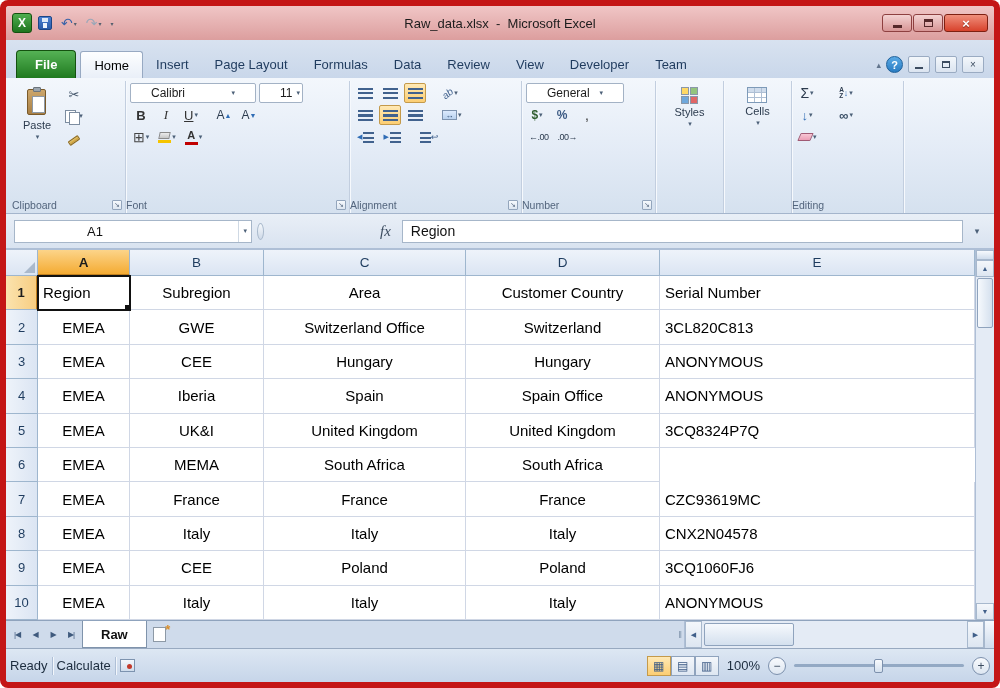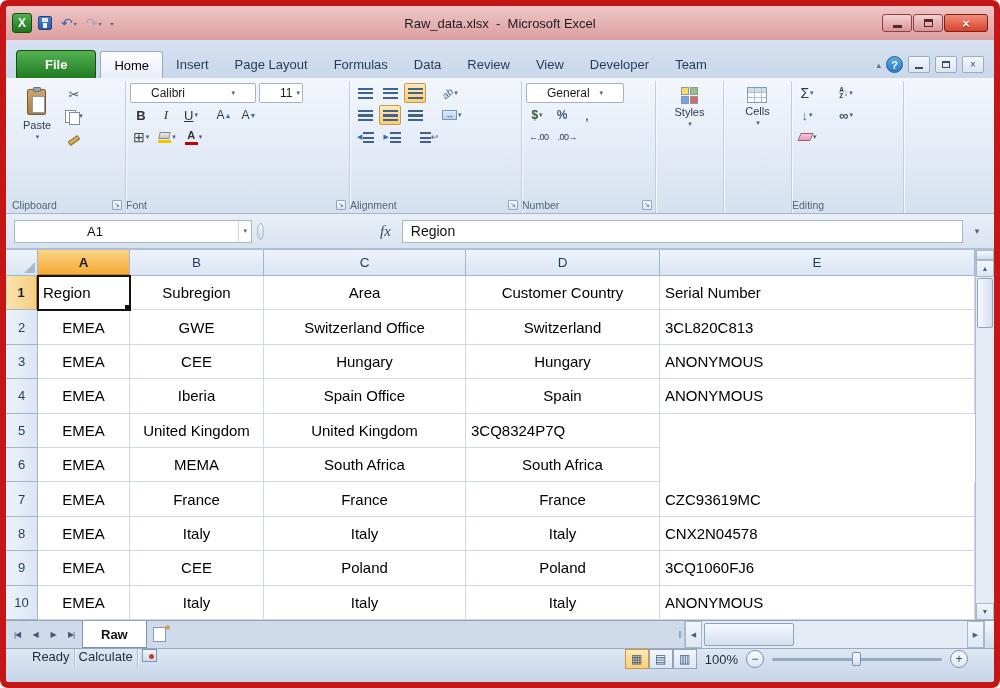--- a/index.html
+++ b/index.html
@@ -20,21 +20,21 @@
   .mini-dd{font-size:6px;color:#55606e;}
   .title{position:absolute;left:0;right:0;text-align:center;font-size:13px;color:#1c1c1c;white-space:pre;}
   .winbtns{margin-left:auto;display:flex;gap:1px;z-index:2;}
   .wbtn{width:30px;height:18px;border:1px solid #8e4040;border-radius:3px;background:linear-gradient(#f3d2d2,#d79595);display:flex;align-items:center;justify-content:center;}
   .wbtn .bar{width:9px;height:3px;background:#55282a;margin-top:6px;}
   .wbtn .boxic{width:9px;height:8px;border:1px solid #55282a;border-top-width:3px;background:transparent;}
   .wbtn.close{width:44px;background:linear-gradient(#f08f7c,#d8422c);border-color:#7e2012;color:#fff;font-weight:bold;font-size:13px;text-shadow:0 1px 1px #7e2012;}
 
   
   .tabrow{height:38px;flex:0 0 38px;background:linear-gradient(#d8e2f0,#c9d7ea);display:flex;align-items:flex-end;padding:0 10px;position:relative;}
-  .file-tab{height:28px;line-height:28px;padding:0 28px;background:linear-gradient(#55b255,#1f7a1f);color:#fff;font-weight:bold;font-size:13px;border-radius:4px 4px 0 0;border:1px solid #14510f;border-bottom:none;margin-right:4px;}
+  .file-tab{height:28px;line-height:28px;padding:0 18px;background:linear-gradient(#55b255,#1f7a1f);color:#fff;font-weight:bold;font-size:13px;border-radius:4px 4px 0 0;border:1px solid #14510f;border-bottom:none;margin-right:4px;}
   .rtab{height:27px;line-height:27px;padding:0 13px;font-size:13px;color:#1f3b5e;}
   .rtab.active{background:linear-gradient(#fdfeff,#e9eff8);border:1px solid #97a9c2;border-bottom:none;border-radius:3px 3px 0 0;color:#000;}
   .tabrow-right{margin-left:auto;display:flex;align-items:center;gap:5px;padding-bottom:5px;}
   .chev-ic{color:#62758d;font-size:9px;}
   .help-ic{width:17px;height:17px;border-radius:50%;background:linear-gradient(#5aaae6,#2a7cc2);border:1px solid #1e5f99;color:#fff;font-weight:bold;font-size:11px;display:flex;align-items:center;justify-content:center;}
   .sbtn{width:22px;height:17px;border:1px solid #9aabc2;border-radius:2px;background:linear-gradient(#f3f7fb,#dbe4f0);display:flex;align-items:center;justify-content:center;font-size:10px;color:#3c4c60;}
   .sbtn .bar{width:8px;height:2px;background:#3c4c60;margin-top:6px;}
   .sbtn .boxic{width:8px;height:7px;border:1px solid #3c4c60;border-top-width:2px;}
 
   
@@ -155,21 +155,21 @@
   .ins-page::after{content:"*";position:absolute;right:-5px;top:-6px;color:#d98e2a;font-weight:bold;font-size:13px;}
   .st-spacer{flex:1;}
   .st-split{width:8px;display:flex;align-items:center;justify-content:center;color:#7f93ab;font-size:9px;}
   .hscroll{display:flex;align-items:center;width:300px;background:#e4ebf5;border-left:1px solid #aebfd6;}
   .hs-btn{width:17px;height:100%;display:flex;align-items:center;justify-content:center;background:linear-gradient(#f4f7fb,#dde6f1);border:1px solid #a7b8cd;font-size:7px;color:#41608a;}
   .hs-track{flex:1;height:100%;position:relative;}
   .hs-thumb{position:absolute;left:2px;top:2px;bottom:2px;width:90px;background:linear-gradient(#f6f9fd,#d4e0ee);border:1px solid #8fa3bd;border-radius:2px;}
   .end-split{width:10px;background:linear-gradient(#f6f9fd,#cfdcec);border-left:1px solid #a7b8cd;}
 
   
-  .statusbar{height:34px;flex:0 0 34px;background:linear-gradient(#dde7f3,#c6d5e9);border-top:1px solid #98a9c0;display:flex;align-items:flex-start;padding:0 26px;gap:4px;font-size:13px;color:#1c2c3e;}
+  .statusbar{height:34px;flex:0 0 34px;background:linear-gradient(#dde7f3,#c6d5e9);border-top:1px solid #98a9c0;display:flex;align-items:center;padding:0 4px;gap:4px;font-size:13px;color:#1c2c3e;}
   .sb-sep{width:1px;height:18px;background:#aebfd6;box-shadow:1px 0 0 #f2f6fb;}
   .macro-ic{width:15px;height:13px;border:1px solid #7d93af;background:linear-gradient(#f4f7fb,#cfdcec);position:relative;}
   .macro-ic::after{content:"";position:absolute;right:2px;bottom:2px;width:5px;height:5px;border-radius:50%;background:#c23a2b;}
   .sb-right{margin-left:auto;display:flex;align-items:center;gap:8px;}
   .viewbtns{display:flex;}
   .vbtn{width:24px;height:20px;border:1px solid #8fa3bd;display:flex;align-items:center;justify-content:center;font-size:12px;color:#3c5a84;background:linear-gradient(#f4f7fb,#dde6f1);}
   .vbtn.on{background:linear-gradient(#ffe9b5,#fcce73);border-color:#c49a4b;}
   .zoombtn{width:18px;height:18px;border-radius:50%;border:1px solid #7d91ad;background:linear-gradient(#f8fafd,#dde6f1);display:flex;align-items:center;justify-content:center;font-size:12px;color:#3c4c60;line-height:1;}
   .slider{width:170px;height:18px;position:relative;display:flex;align-items:center;}
   .slider .track{width:100%;height:3px;background:#93a9c4;border-radius:2px;}
@@ -498,27 +498,28 @@
               <div class="cell">EMEA</div>
               <div class="cell">CEE</div>
               <div class="cell">Hungary</div>
               <div class="cell">Hungary</div>
               <div class="cell left">ANONYMOUS</div>
             </div>
             <div class="grid-row">
               <div class="rowhead">4</div>
               <div class="cell">EMEA</div>
               <div class="cell">Iberia</div>
+              <div class="cell">Spain</div>
               <div class="cell">Spain Office</div>
-              <div class="cell">Spain</div>
               <div class="cell left">ANONYMOUS</div>
             </div>
             <div class="grid-row">
               <div class="rowhead">5</div>
               <div class="cell">EMEA</div>
+              <div class="cell">UK&amp;I</div>
               <div class="cell">United Kingdom</div>
               <div class="cell">United Kingdom</div>
               <div class="cell left">3CQ8324P7Q</div>
             </div>
             <div class="grid-row">
               <div class="rowhead">6</div>
               <div class="cell">EMEA</div>
               <div class="cell">MEMA</div>
               <div class="cell">South Africa</div>
               <div class="cell">South Africa</div>

